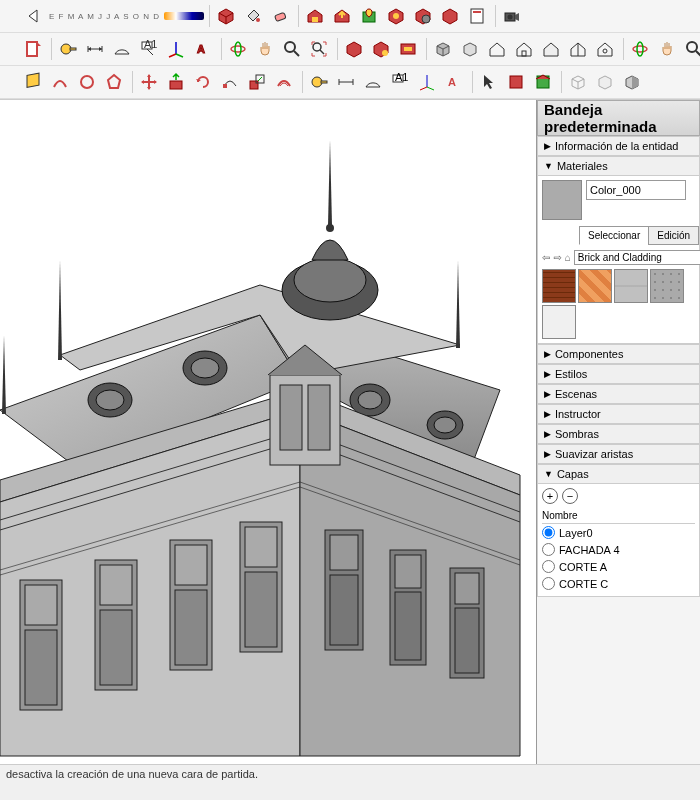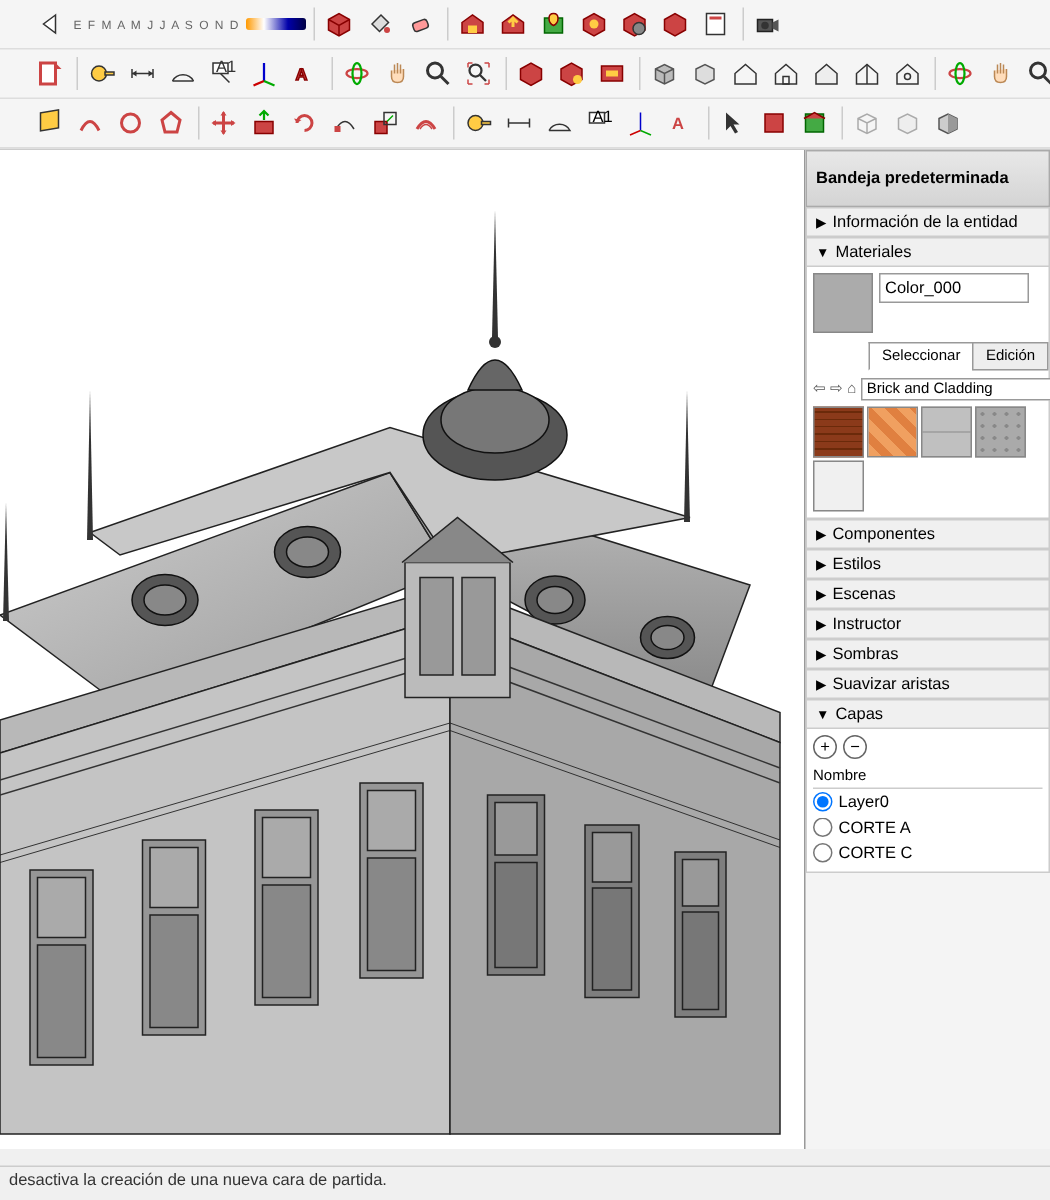--- a/index.html
+++ b/index.html
@@ -14,21 +14,21 @@
 .time-slider { display: flex; align-items: center; gap: 4px; font-size: 9px; flex-shrink: 0; }
 .time-slider .months { letter-spacing: 1px; font-size: 8px; color: #666; }
 .time-slider .bar { width: 40px; height: 8px; background: linear-gradient(90deg,#ff9900 0%,#fff 30%,#0000aa 70%,#000044 100%); border-radius: 2px; }
 .time-slider .bar2 { width: 80px; height: 8px; background: linear-gradient(90deg,#000033 0%,#ddddff 40%,#fff 50%,#ddddff 60%,#000033 100%); border-radius: 2px; }
 
 .main { display: flex; height: calc(100% - 134px); }
 .viewport { flex: 1; background: #fff; position: relative; overflow: hidden; }
 .viewport svg { width: 100%; height: 100%; }
 
 .tray { width: 164px; background: #f4f4f4; border-left: 1px solid #999; display: flex; flex-direction: column; overflow-y: auto; }
-.tray-title { background: linear-gradient(#e8e8e8,#d4d4d4); border: 1px solid #aaa; padding: 12px 6px; font-weight: bold; font-size: 11px; }
+.tray-title { background: linear-gradient(#e8e8e8,#d4d4d4); border: 1px solid #aaa; padding: 0 6px; font-weight: bold; font-size: 15px; }
 .panel-header { background: #f0f0f0; border: 1px solid #ccc; padding: 3px 6px; display: flex; align-items: center; cursor: pointer; font-size: 11px; }
 .panel-header .tri { margin-right: 4px; font-size: 9px; }
 .panel-body { background: #fff; border: 1px solid #ccc; border-top: none; padding: 4px; }
 
 .swatch-big { width: 40px; height: 40px; background: #ababab; border: 1px solid #888; float: left; margin-right: 4px; }
 .mat-name-input { width: 100px; border: 1px solid #999; padding: 3px; font-size: 11px; }
 
 .tabs { display: flex; margin-top: 6px; padding-left: 37px; }
 .tab { padding: 3px 8px; border: 1px solid #999; background: #eee; cursor: pointer; font-size: 10px; margin-right: -1px; }
 .tab.active { background: #fff; border-bottom: 1px solid #fff; }
@@ -45,21 +45,21 @@
 .thumb-stone { background: radial-gradient(#888 20%, #aaa 21%) 0 0/8px 8px, #999; }
 .thumb-white { background: #f0f0f0; }
 
 .layers-body { padding: 4px; }
 .layers-controls { display: flex; gap: 4px; margin-bottom: 4px; }
 .circ-btn { width: 16px; height: 16px; border: 1px solid #666; border-radius: 50%; display: flex; align-items: center; justify-content: center; font-size: 11px; cursor: pointer; background: #fff; }
 .layers-header { font-size: 10px; padding: 2px 0; border-bottom: 1px solid #ccc; }
 .layer-row { display: flex; align-items: center; padding: 2px 0; font-size: 11px; }
 .layer-row input[type=radio] { margin-right: 4px; }
 
-.statusbar { position: absolute; bottom: 3px; left: 0; right: 0; height: 20px; background: #f0f0f0; border-top: 1px solid #ccc; padding: 3px 6px; font-size: 11px; color: #333; }
+.statusbar { position: absolute; bottom: 16px; left: 0; right: 0; height: 20px; background: #f0f0f0; border-top: 1px solid #ccc; padding: 3px 6px; font-size: 11px; color: #333; }
 </style>
 </head>
 <body>
 
 <div class="toolbar-area">
 
 <div class="toolbar-row">
   <div class="tb-btn">
         <svg viewBox="0 0 20 20">
           <polygon points="14,4 6,10 14,16" fill="#fff" stroke="#333"></polygon>
@@ -586,20 +586,24 @@
         <div class="circ-btn">+</div>
         <div class="circ-btn">−</div>
       </div>
       <div class="layers-header">Nombre</div>
       <div class="layer-row">
           <input type="radio" name="lay" checked="" style="">
           <span>Layer0</span>
         </div>
       <div class="layer-row">
           <input type="radio" name="lay" style="">
+          <span>FACHADA 4</span>
+        </div>
+      <div class="layer-row">
+          <input type="radio" name="lay" style="">
           <span>CORTE A</span>
         </div>
       <div class="layer-row">
           <input type="radio" name="lay" style="">
           <span>CORTE C</span>
         </div>
     </div>
   </div>
 </div>
 

